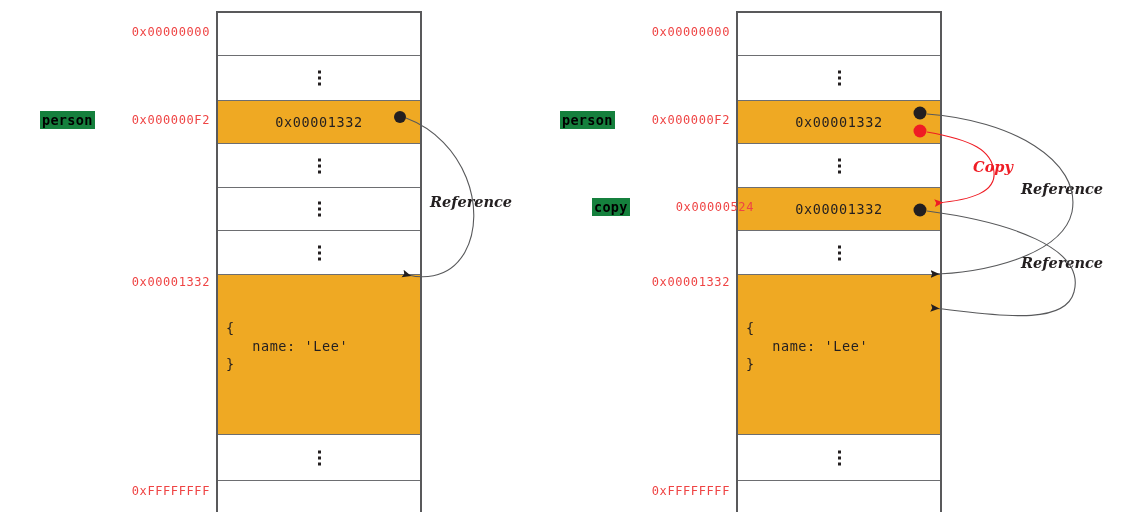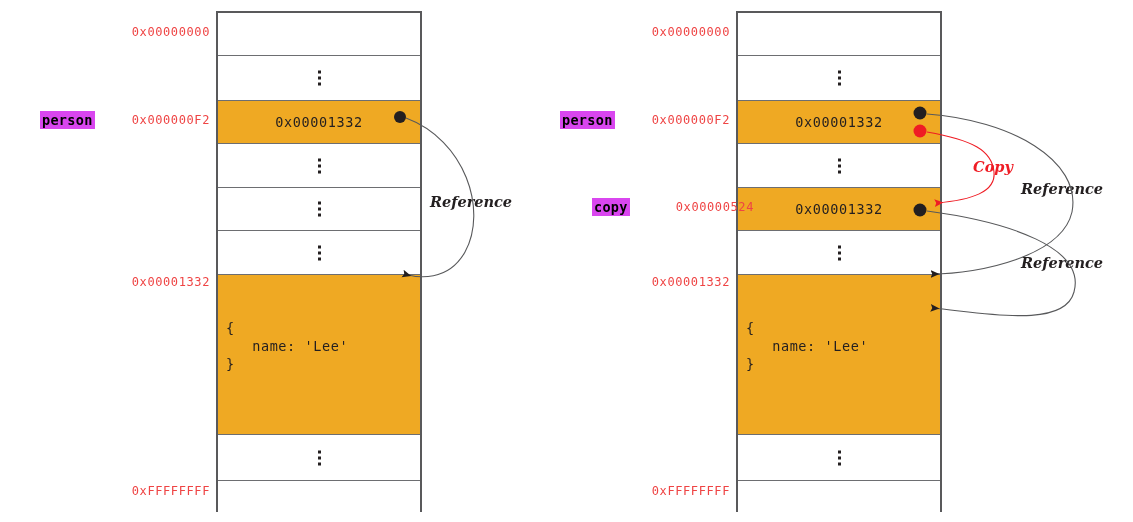--- a/index.html
+++ b/index.html
@@ -98,21 +98,21 @@
   }
 
   
   .varname {
     position: absolute;
     font-family: "DejaVu Sans Mono", monospace;
     font-weight: bold;
     font-size: 13.5px;
     letter-spacing: 0.3px;
     color: #000000;
-    background: #d946ef;
+    background: #15803d;
     padding: 1px 2px;
     white-space: pre;
     transform: translateY(-50%);
   }
 
   
   .anno {
     position: absolute;
     font-family: "DejaVu Serif", serif;
     font-weight: bold;

